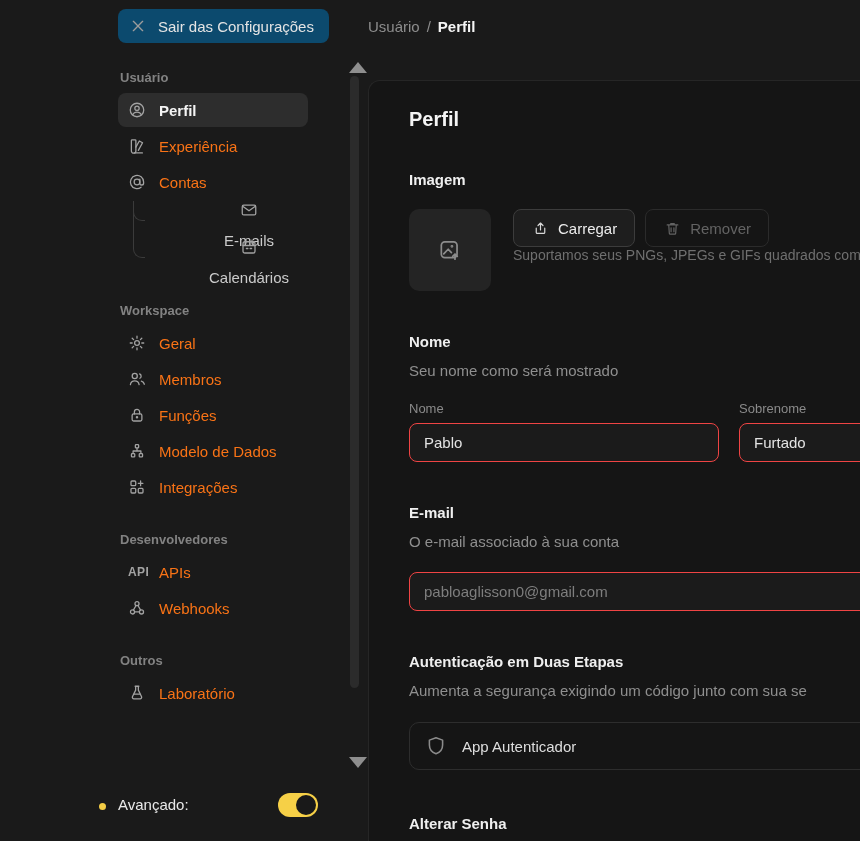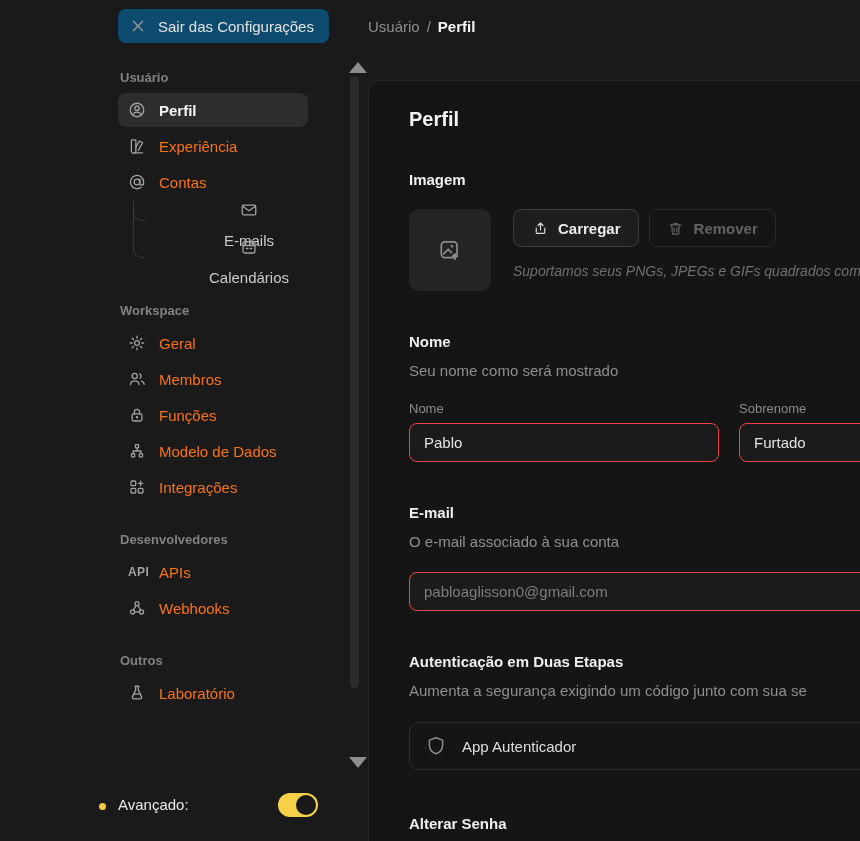--- a/index.html
+++ b/index.html
@@ -89,26 +89,26 @@
   .avatar-box {
     width:82px; height:82px; border-radius:10px; background:#242424;
     display:flex; align-items:center; justify-content:center; cursor:pointer;
   }
   .avatar-box svg { stroke:#8c8c8c; fill:none; stroke-width:1.6; stroke-linecap:round; stroke-linejoin:round; }
   .image-right { margin-left:22px; }
   .btn-row { display:flex; gap:10px; }
   .btn {
     height:38px; display:flex; align-items:center; gap:9px; padding:0 17px;
     border-radius:8px; background:#1e1e1e; border:1px solid #3c3c3c;
-    font-size:15px; font-weight:700; color:#ececec; cursor:pointer;
+    font-size:15px; font-weight:400; color:#ececec; cursor:pointer;
   }
   .btn .icn svg { stroke:#d8d8d8; }
   .btn.disabled { background:transparent; border-color:#2b2b2b; color:#636363; cursor:default; }
   .btn.disabled .icn svg { stroke:#636363; }
-  .support-text { margin-top:16px; font-size:14px; color:#6f6f6f; white-space:nowrap;font-style:italic; }
+  .support-text { font-size:14px; color:#6f6f6f; white-space:nowrap; }
 
   .name-section { margin-top:42px; }
   .fields-row { display:flex; gap:20px; margin-top:20px; }
   .field-col1 { width:310px; }
   .field-col2 { width:250px; }
   .field-lbl { font-size:13px; color:#8a8a8a; margin-bottom:7px; }
   .txt-input {
     width:100%; height:39px; background:#1b1b1b; border:1px solid #ef4444;
     border-radius:8px; padding:0 14px; font-size:15px; color:#e3e3e3;
     font-family:"Liberation Sans", sans-serif; outline:none;

